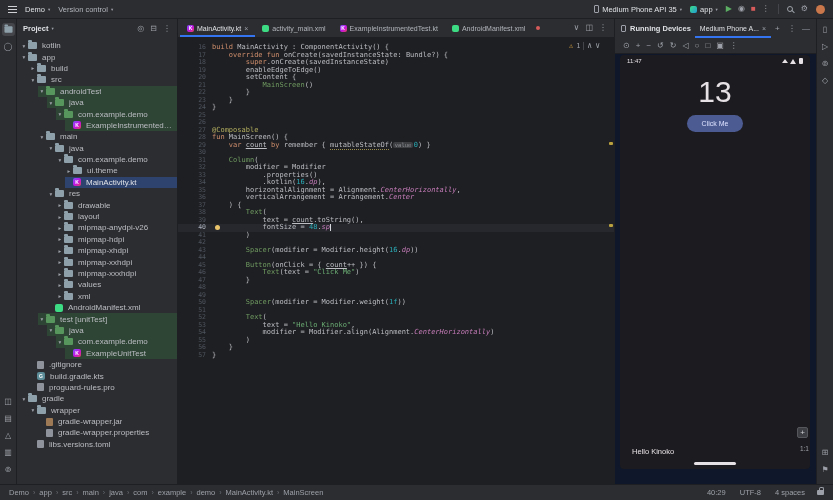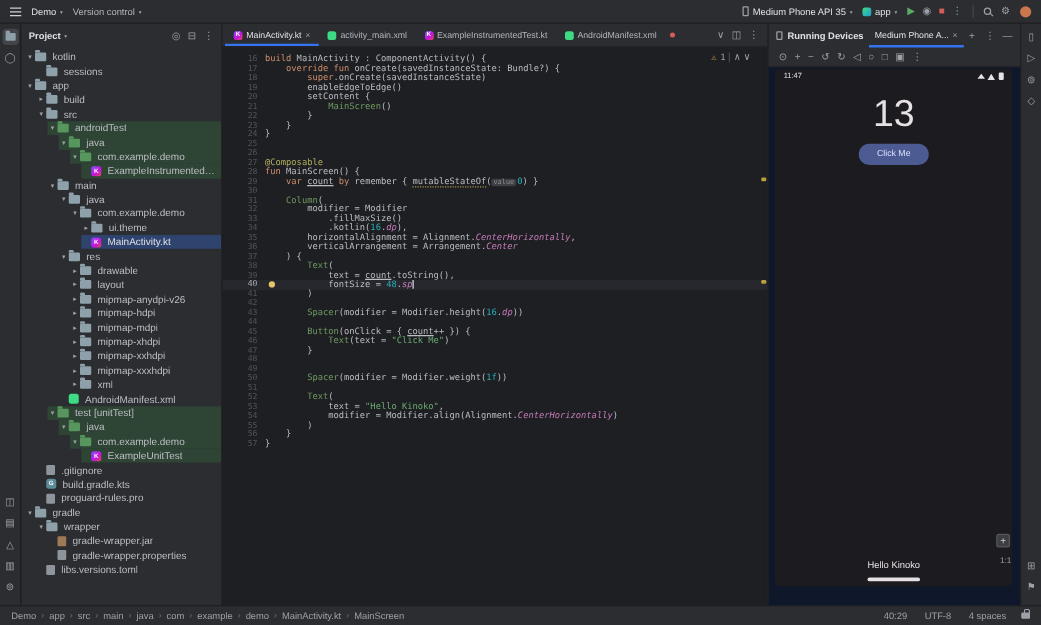--- a/index.html
+++ b/index.html
@@ -92,21 +92,21 @@
   .d-toolbar{height:16px;background:#2b2d30;border-bottom:1px solid #1e1f22;display:flex;align-items:center;gap:6px;padding:0 8px}
   .d-content{position:absolute;left:0;right:0;top:35px;bottom:0;background:#0f172a}
   .screen{position:absolute;left:5px;top:1px;width:190px;height:414px;background:#1c1b1f;border-radius:4px;overflow:hidden}
   .e-status{display:flex;align-items:center;gap:2px;padding:3px 7px 0 7px}
   .e-time{font-size:6px;color:#e6e1e5}
   .tri{width:0;height:0;border-left:3px solid transparent;border-right:3px solid transparent;border-bottom:5px solid #e6e1e5}
   .tri.sm2{border-bottom-width:4px}
   .batt{width:4px;height:6px;background:#e6e1e5;border-radius:1px;margin-left:1px}
   .e-counter{text-align:center;margin-top:11px;font-size:30px;color:#e6e1e5}
   .e-button{margin:6px auto 0 auto;width:56px;height:17px;border-radius:9px;background:var(--btn,#4c5b92);color:#dde1ff;font-size:7px;display:flex;align-items:center;justify-content:center}
-  .e-footer{position:absolute;left:0;right:0;bottom:13px;text-align:center;font-size:7.5px;color:#e6e1e5}
+  .e-footer{position:absolute;left:12px;right:0;bottom:13px;font-size:7.5px;color:#e6e1e5}
   .e-navpill{position:absolute;left:50%;bottom:4px;transform:translateX(-50%);width:42px;height:3px;border-radius:2px;background:#e6e1e5}
   .zoom-btn{position:absolute;right:8px;bottom:46px;width:11px;height:11px;background:#3c3e43;border:1px solid #55575c;border-radius:2px;color:#cfd1d4;font-size:8px;line-height:9px;text-align:center}
   .zoom-label{position:absolute;right:7px;bottom:32px;font-size:6.5px;color:#9da0a8}
   
   .statusbar{position:absolute;left:0;top:484px;width:833px;height:16px;background:#2b2d30;border-top:1px solid #1e1f22;display:flex;align-items:center;padding:0 9px;gap:4px;z-index:5}
   .bc{display:flex;align-items:center;gap:4px}
   .bc-item{font-size:7.5px;color:#9da0a8;white-space:nowrap}
   .bc-sep{font-size:7px;color:#6a6e75}
   .sb-item{font-size:7.5px;color:#9da0a8;margin-left:10px;white-space:nowrap}
   .lock{width:7px;height:5px;background:#9da0a8;border-radius:1px;position:relative;margin-left:8px}
@@ -177,27 +177,20 @@
       </span>
   </div>
   <div id="tree" class="tree">
       <div class="trow" style="padding-left: 3px;">
         <div class="tinner">
           <span class="tchev">▾</span>
           <span class="ic-folder"></span>
           <span class="tlabel">kotlin</span>
         </div>
       </div>
-      <div class="trow" style="padding-left: 12px;">
-        <div class="tinner">
-          <span class="tchev"></span>
-          <span class="ic-folder"></span>
-          <span class="tlabel">sessions</span>
-        </div>
-      </div>
       <div class="trow" style="padding-left: 3px;">
         <div class="tinner">
           <span class="tchev">▾</span>
           <span class="ic-folder"></span>
           <span class="tlabel">app</span>
         </div>
       </div>
       <div class="trow" style="padding-left: 12px;">
         <div class="tinner">
           <span class="tchev">▸</span>
@@ -307,42 +300,42 @@
         <div class="tinner">
           <span class="tchev">▸</span>
           <span class="ic-folder"></span>
           <span class="tlabel">mipmap-hdpi</span>
         </div>
       </div>
       <div class="trow" style="padding-left: 39px;">
         <div class="tinner">
           <span class="tchev">▸</span>
           <span class="ic-folder"></span>
-          <span class="tlabel">mipmap-mdpi</span>
-        </div>
-      </div>
-      <div class="trow" style="padding-left: 39px;">
-        <div class="tinner">
-          <span class="tchev">▸</span>
-          <span class="ic-folder"></span>
           <span class="tlabel">mipmap-xhdpi</span>
         </div>
       </div>
       <div class="trow" style="padding-left: 39px;">
         <div class="tinner">
           <span class="tchev">▸</span>
           <span class="ic-folder"></span>
           <span class="tlabel">mipmap-xxhdpi</span>
         </div>
       </div>
       <div class="trow" style="padding-left: 39px;">
         <div class="tinner">
           <span class="tchev">▸</span>
           <span class="ic-folder"></span>
           <span class="tlabel">mipmap-xxxhdpi</span>
+        </div>
+      </div>
+      <div class="trow" style="padding-left: 39px;">
+        <div class="tinner">
+          <span class="tchev">▸</span>
+          <span class="ic-folder"></span>
+          <span class="tlabel">values</span>
         </div>
       </div>
       <div class="trow" style="padding-left: 39px;">
         <div class="tinner">
           <span class="tchev">▸</span>
           <span class="ic-folder"></span>
           <span class="tlabel">xml</span>
         </div>
       </div>
       <div class="trow" style="padding-left: 30px;">
@@ -524,21 +517,21 @@
         <div class="cline"><span class="tk-t">    }</span></div>
         <div class="cline"><span class="tk-t">}</span></div>
         <div class="cline"></div>
         <div class="cline"></div>
         <div class="cline"><span class="tk-ann">@Composable</span></div>
         <div class="cline"><span class="tk-kw">fun</span><span class="tk-t"> MainScreen() {</span></div>
         <div class="cline"><span class="tk-t">    </span><span class="tk-kw">var</span><span class="tk-t"> </span><span class="tk-var">count</span><span class="tk-t"> </span><span class="tk-kw">by</span><span class="tk-t"> remember { </span><span class="tk-warn">mutableStateOf</span><span class="tk-t">(</span><span class="tk-inlay">value</span><span class="tk-num">0</span><span class="tk-t">) }</span></div>
         <div class="cline"></div>
         <div class="cline"><span class="tk-t">    </span><span class="tk-comp">Column</span><span class="tk-t">(</span></div>
         <div class="cline"><span class="tk-t">        modifier = Modifier</span></div>
-        <div class="cline"><span class="tk-t">            .fillMaxSize()</span></div>
+        <div class="cline"><span class="tk-t">            .properties()</span></div>
         <div class="cline"><span class="tk-t">            .kotlin(</span><span class="tk-num">16</span><span class="tk-t">.</span><span class="tk-prop">dp</span><span class="tk-t">),</span></div>
         <div class="cline"><span class="tk-t">        horizontalAlignment = Alignment.</span><span class="tk-prop">CenterHorizontally</span><span class="tk-t">,</span></div>
         <div class="cline"><span class="tk-t">        verticalArrangement = Arrangement.</span><span class="tk-prop">Center</span></div>
         <div class="cline"><span class="tk-t">    ) {</span></div>
         <div class="cline"><span class="tk-t">        </span><span class="tk-comp">Text</span><span class="tk-t">(</span></div>
         <div class="cline"><span class="tk-t">            text = </span><span class="tk-var">count</span><span class="tk-t">.toString(),</span></div>
         <div class="cline"><span class="tk-t">            fontSize = </span><span class="tk-num">48</span><span class="tk-t">.</span><span class="tk-prop">sp</span><span class="caret"></span></div>
         <div class="cline"><span class="tk-t">        )</span></div>
         <div class="cline"></div>
         <div class="cline"><span class="tk-t">        </span><span class="tk-comp">Spacer</span><span class="tk-t">(modifier = Modifier.height(</span><span class="tk-num">16</span><span class="tk-t">.</span><span class="tk-prop">dp</span><span class="tk-t">))</span></div>

